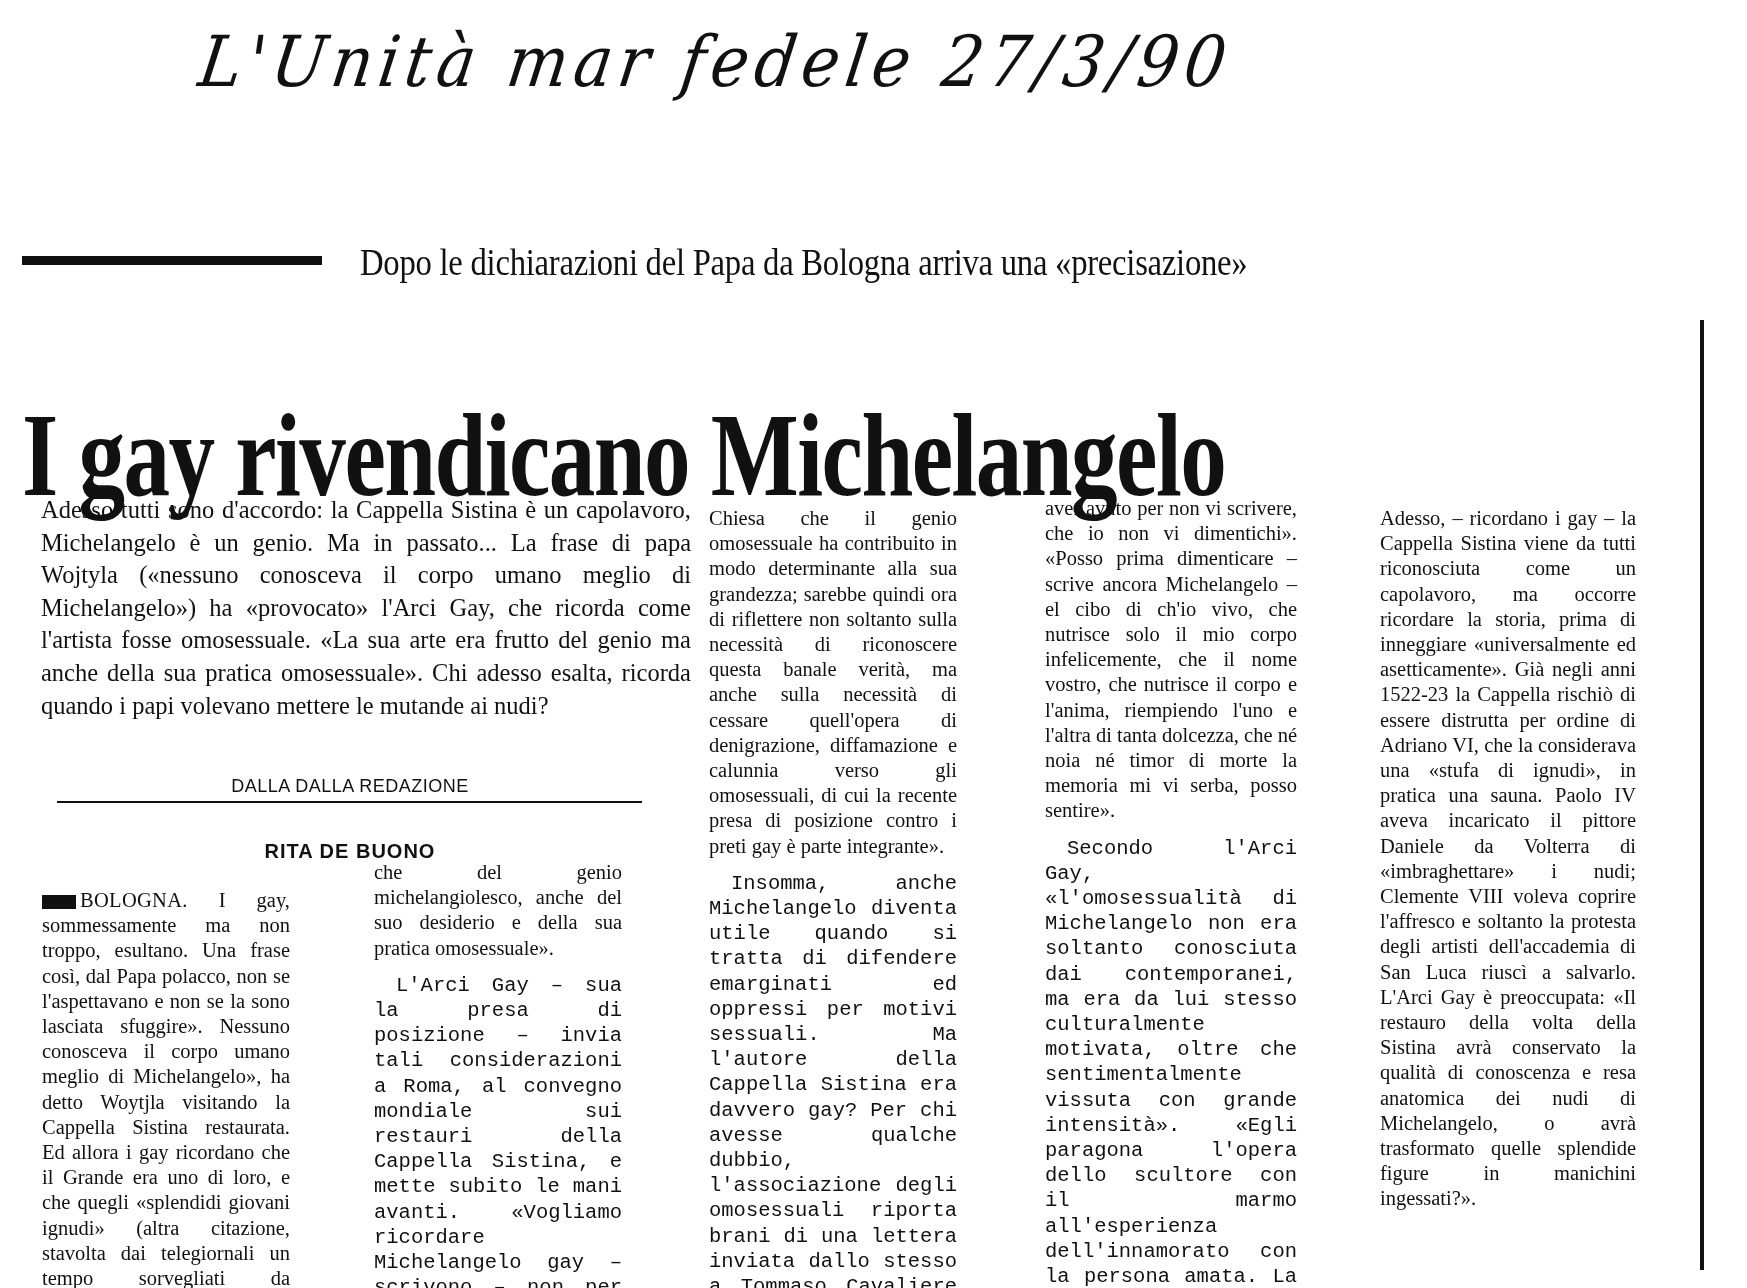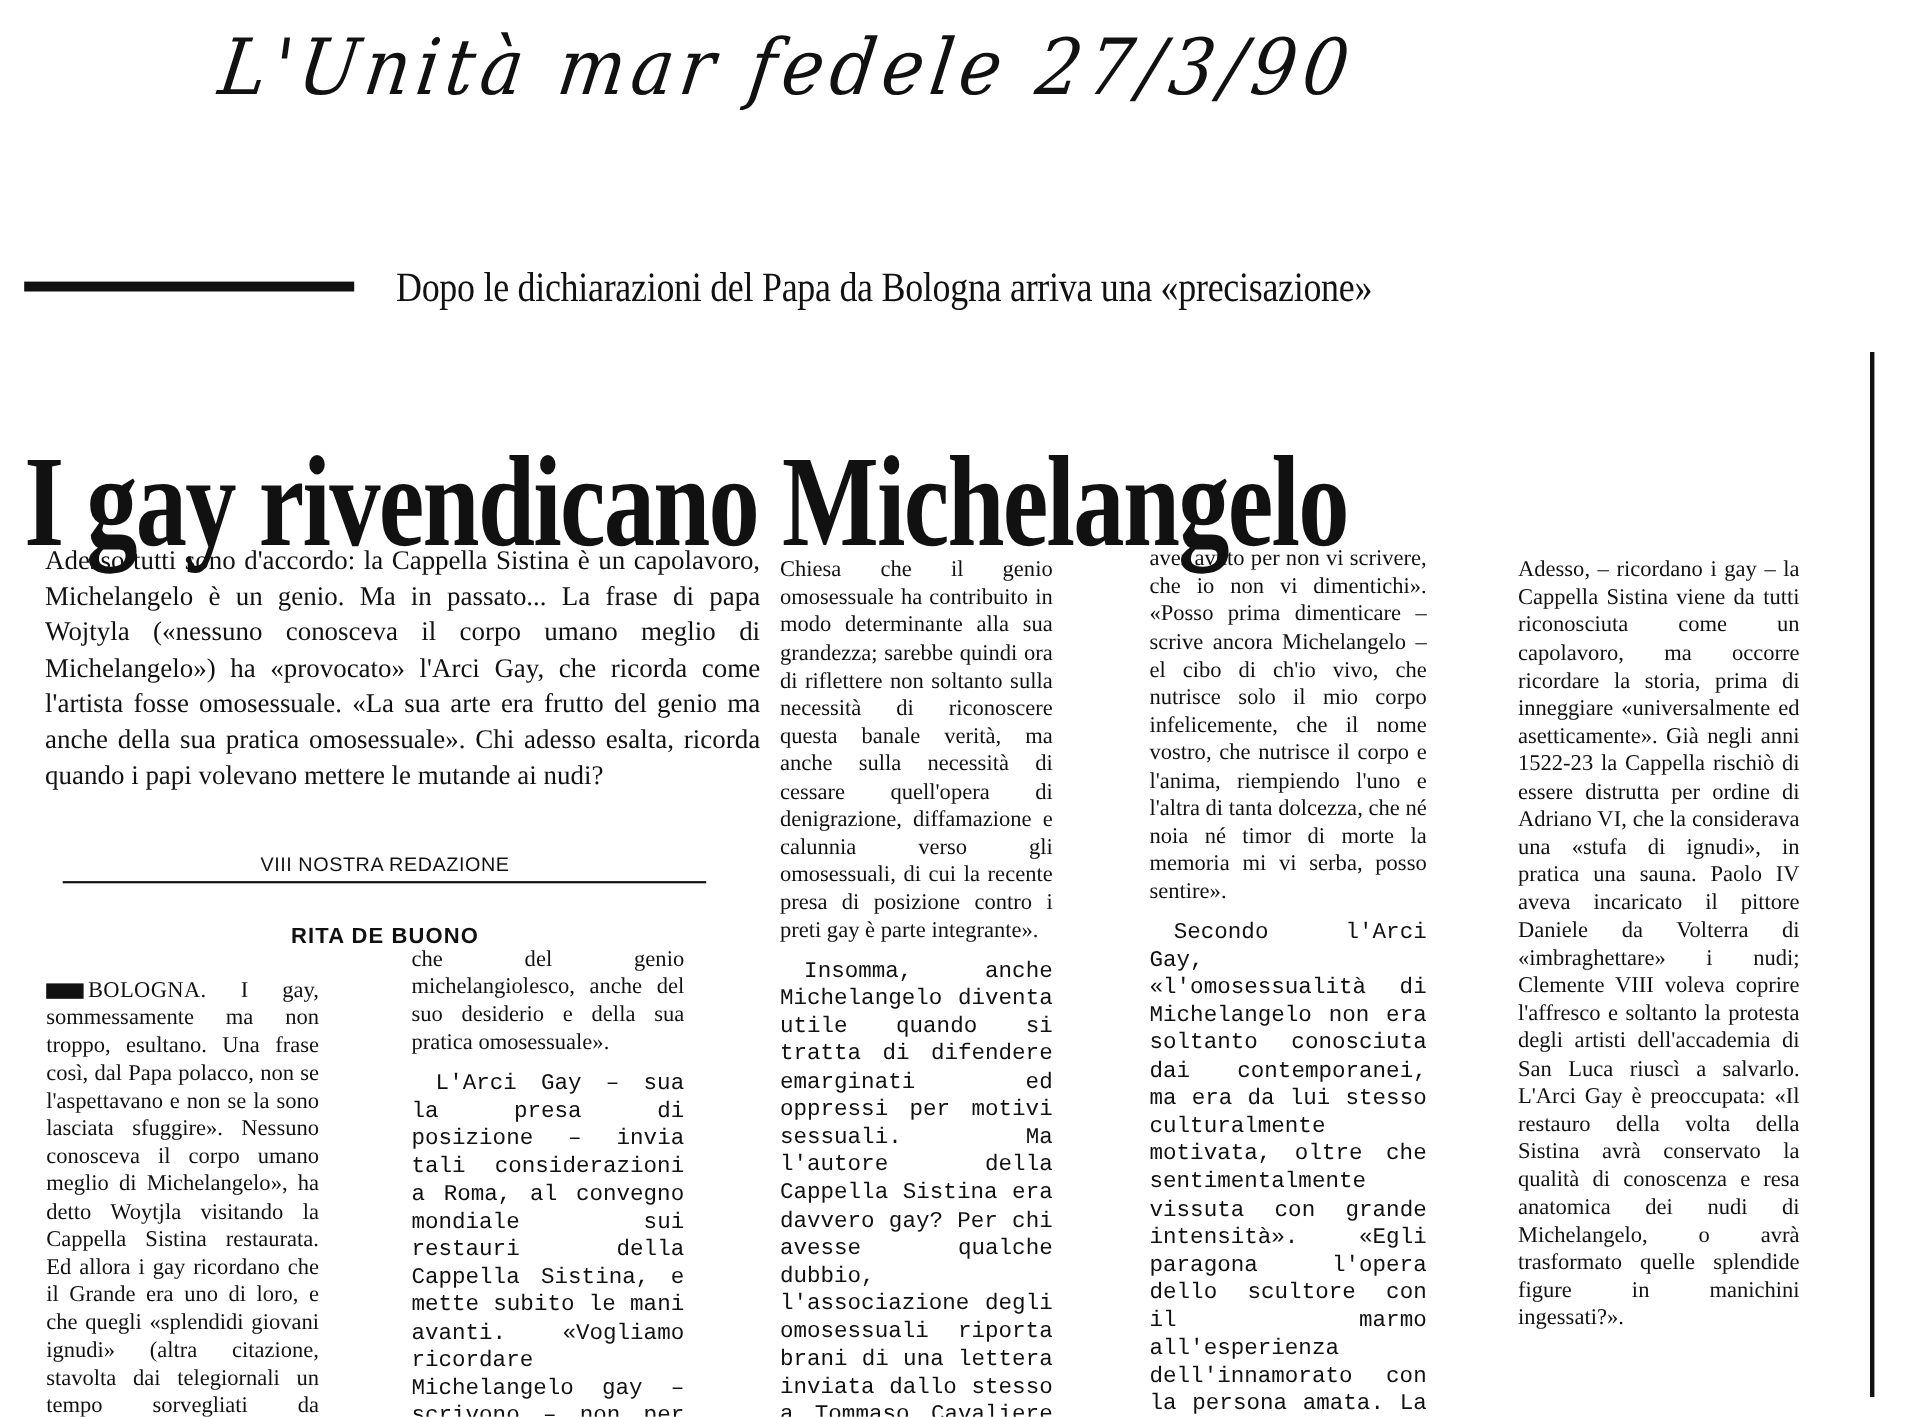--- a/index.html
+++ b/index.html
@@ -49,21 +49,21 @@
 
 <div id="kicker-rule"></div>
 <div id="kicker" class="serif">Dopo le dichiarazioni del Papa da Bologna arriva una «precisazione»</div>
 
 <h1 id="headline" class="serif">I gay rivendicano Michelangelo</h1>
 
 <div id="right-rule"></div>
 
 <div id="lede" class="serif">Adesso tutti sono d'accordo: la Cappella Sistina è un capolavoro, Michelangelo è un genio. Ma in passato... La frase di papa Wojtyla («nessuno conosceva il corpo umano meglio di Michelangelo») ha «provocato» l'Arci Gay, che ricorda come l'artista fosse omosessuale. «La sua arte era frutto del genio ma anche della sua pratica omosessuale». Chi adesso esalta, ricorda quando i papi volevano mettere le mutande ai nudi?</div>
 
-<div id="dateline-label" class="sans">VIII NOSTRA REDAZIONE</div>
+<div id="dateline-label" class="sans">DALLA DALLA REDAZIONE</div>
 <div id="byline-rule"></div>
 <div id="byline" class="sans">RITA DE BUONO</div>
 
 <div id="col1" class="col serif">
   <p><span class="square"></span><span class="city">BOLOGNA.</span> <span>I gay, sommessamente ma non troppo, esultano. Una frase così, dal Papa polacco, non se l'aspettavano e non se la sono lasciata sfuggire». Nessuno conosceva il corpo umano meglio di Michelangelo», ha detto Woytjla visitando la Cappella Sistina restaurata. Ed allora i gay ricordano che il Grande era uno di loro, e che quegli «splendidi giovani ignudi» (altra citazione, stavolta dai telegiornali un tempo sorvegliati da Bernabei) sono «il prodotto, oltre</span></p>
 </div>
 
 <div id="col2" class="col serif">
   <p>che del genio michelangiolesco, anche del suo desiderio e della sua pratica omosessuale».</p>
   <p>L'Arci Gay – sua la presa di posizione – invia tali considerazioni a Roma, al convegno mondiale sui restauri della Cappella Sistina, e mette subito le mani avanti. «Vogliamo ricordare Michelangelo gay – scrivono – non per amore di pettegolezzo (è un metodo che non abbiamo mai adottato e che non è nel nostro costume), ma per ricordare alla</p>

